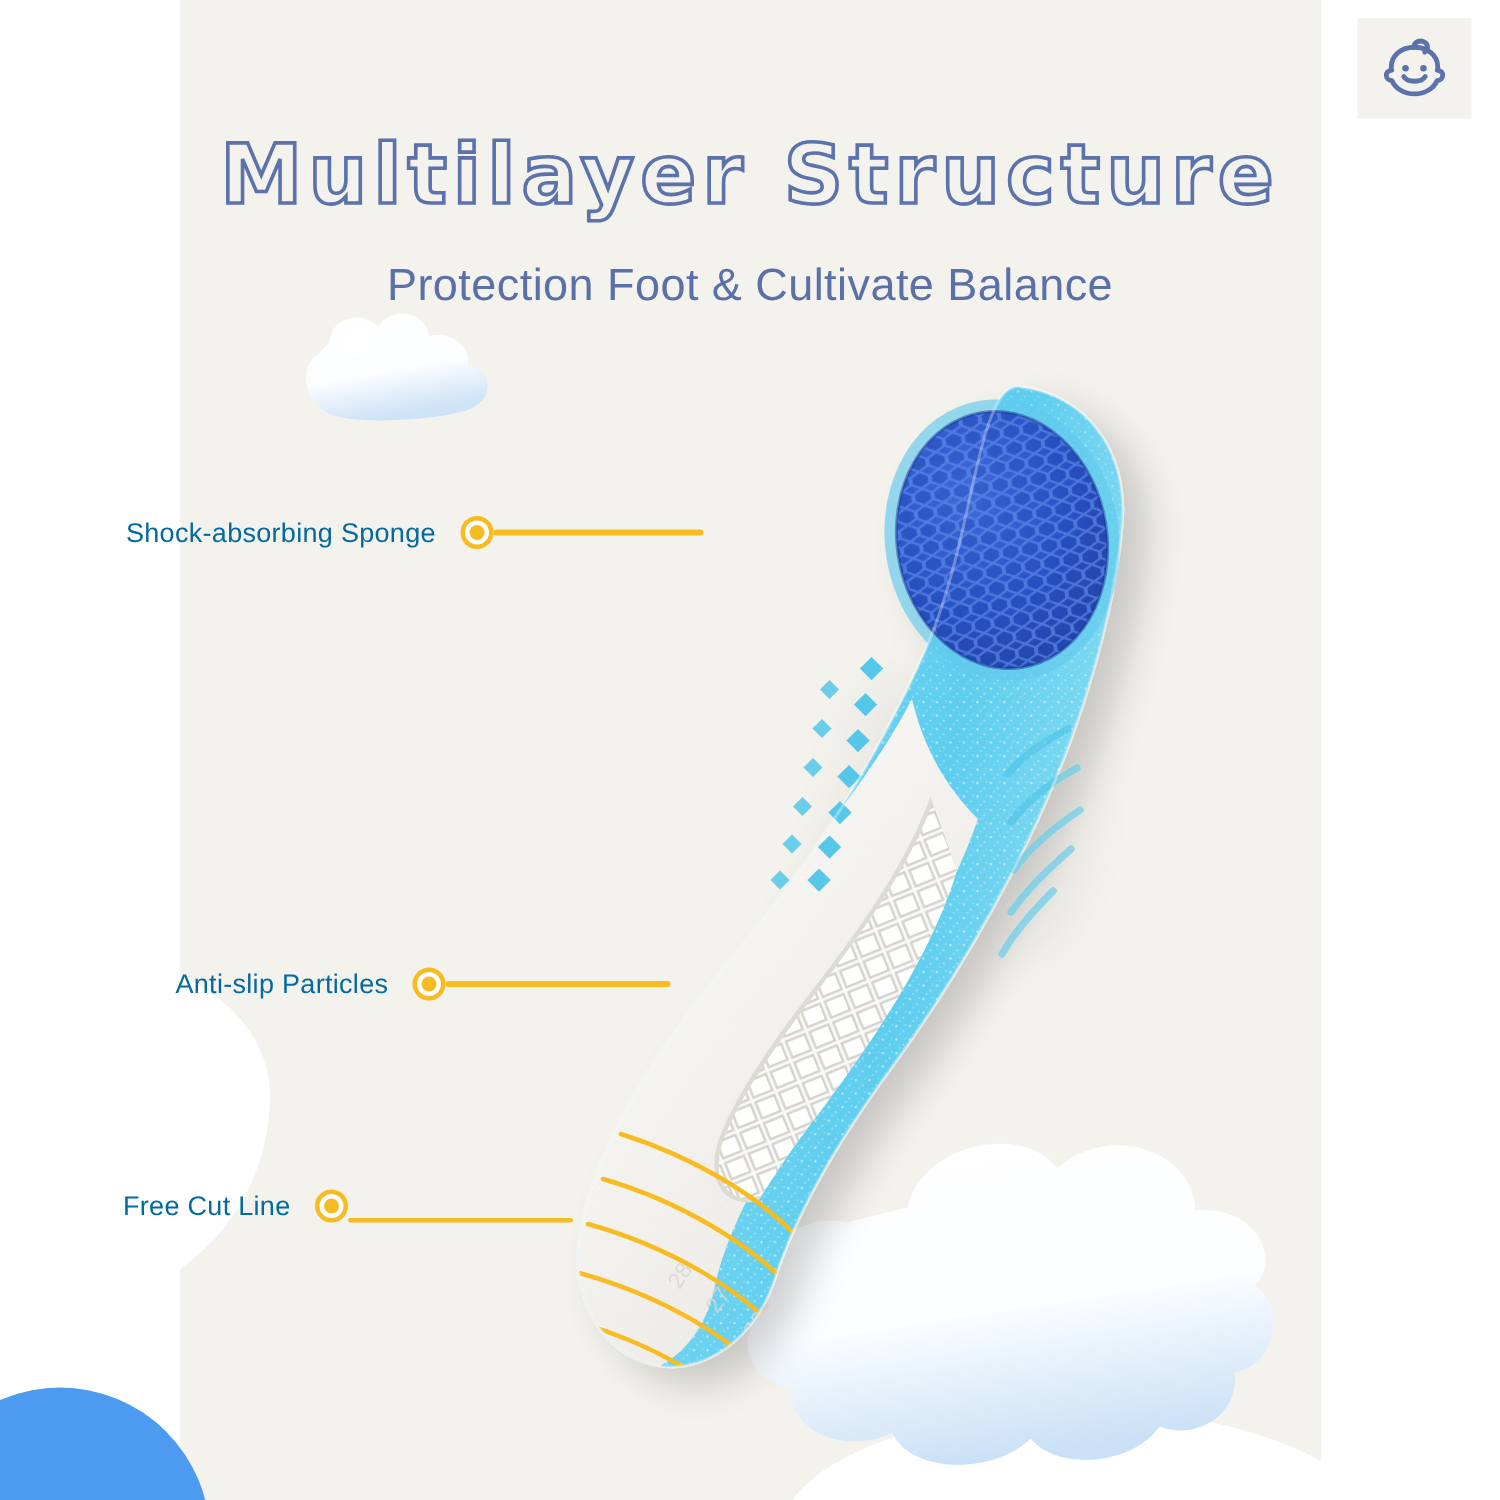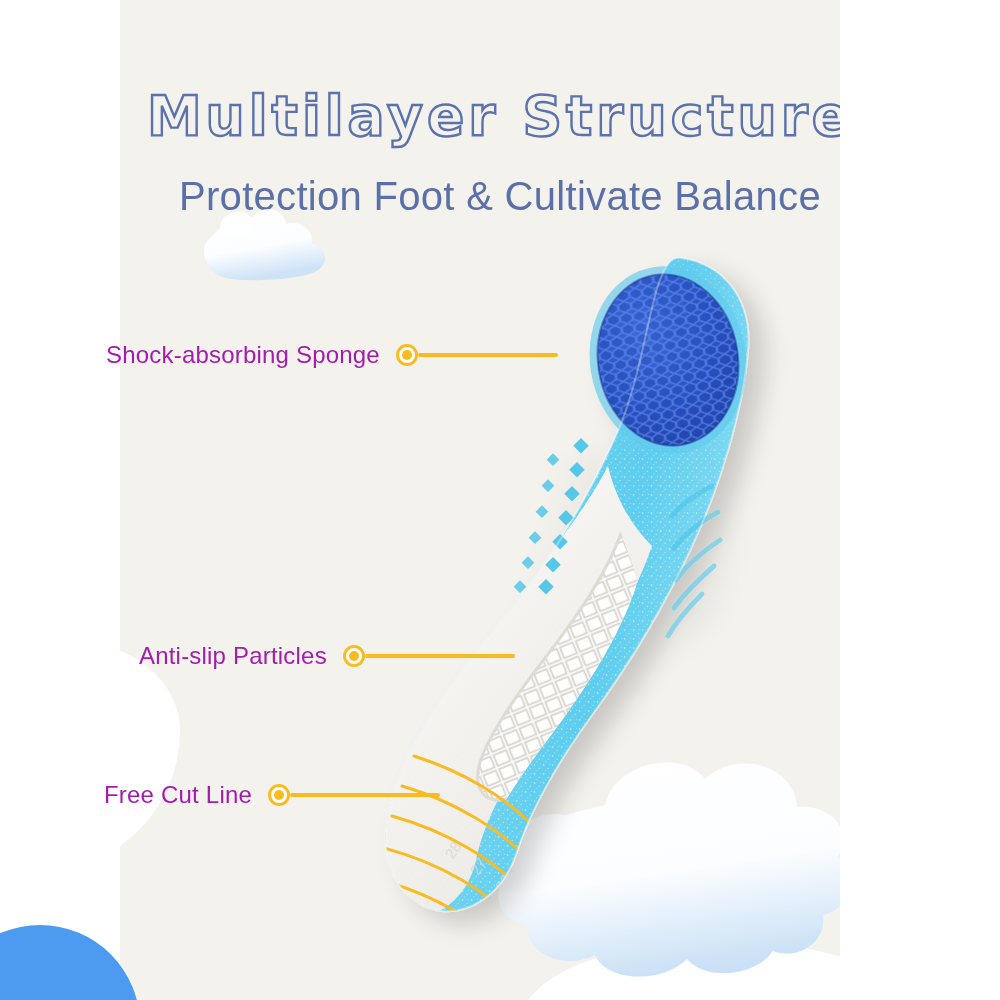--- a/index.html
+++ b/index.html
@@ -5,21 +5,21 @@
 <style>
   * { box-sizing: border-box; margin: 0; padding: 0; }
   html, body {
     width: 1000px; height: 1000px;
     font-family: "Liberation Sans", sans-serif;
     background: #ffffff;
     overflow: hidden;
   }
   #stage {
     position: relative;
-    width: 840px; height: 1000px;
+    width: 1000px; height: 1000px;
     background: #ffffff;
     overflow: hidden;
   }
 
   
   .bg-cream {
     position: absolute;
     left: 118px; top: 0; width: 763px; height: 1000px;
     background: #f4f2ed;
   }
@@ -74,44 +74,43 @@
     color: transparent;
     -webkit-text-stroke: 2.4px #5b72ad;
     text-shadow: none;
     white-space: nowrap;
   }
   .subtitle {
     position: absolute;
     left: 0; top: 174px; width: 1000px;
     text-align: center;
     font-family: "Liberation Sans", sans-serif;
-    font-size: 40px;
+    font-size: 30px;
     font-weight: 400;
     letter-spacing: 0.3px;
     color: #5b6fa8;
     white-space: nowrap;
   }
 
   
   .cloud { position: absolute; pointer-events: none; }
 
   
   .callout {
     position: absolute;
     display: flex;
     align-items: center;
     height: 40px;
   }
   .callout .lbl {
     font-family: "Liberation Sans", sans-serif;
-    font-size: 24px;
-    color: #a21caf;
+    font-size: 18px;
+    color: #0369a1;
     white-space: nowrap;
     letter-spacing: 0.2px;
-    margin-left: 22px;
   }
   .marker {
     width: 22px; height: 22px;
     border-radius: 50%;
     border: 3px solid #f9bb22;
     background: #ffffff;
     margin-left: 16px;
     position: relative;
     flex: 0 0 auto;
   }
@@ -392,19 +391,19 @@
     <span class="leader" style="width:140px;"></span>
   </div>
 
 
   <div class="callout" style="left:117px; top:636px;text-align:center;">
     <span class="lbl">Anti-slip Particles</span>
     <span class="marker"></span>
     <span class="leader" style="width:150px;"></span>
   </div>
 
-  <div class="callout" style="left:82px; top:775px;">
+  <div class="callout" style="left:82px; top:775px;align-items:flex-end;">
     <span class="lbl">Free Cut Line</span>
     <span class="marker"></span>
     <span class="leader" style="width:150px;"></span>
   </div>
 
 </div>
 
 </body></html>

